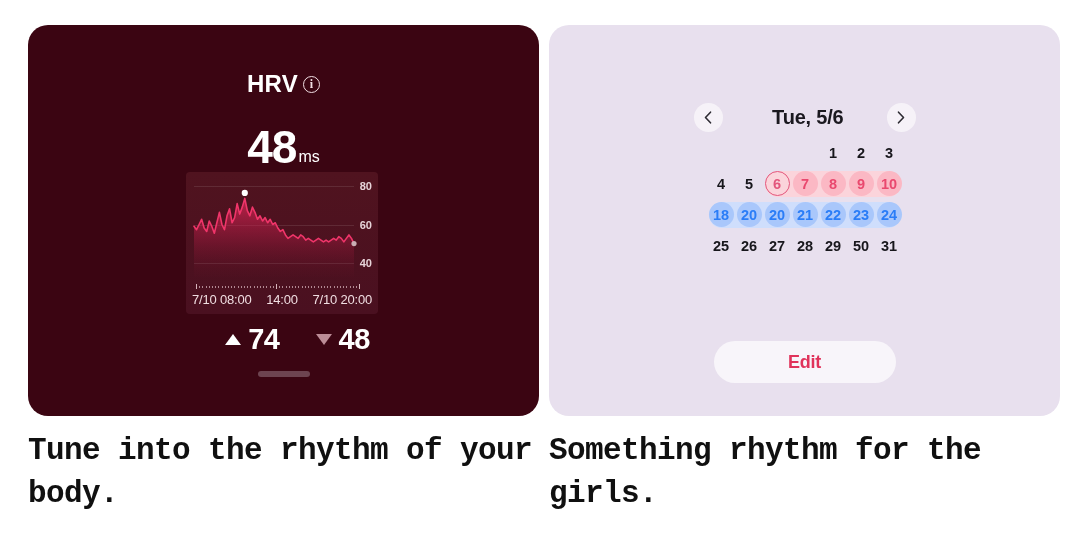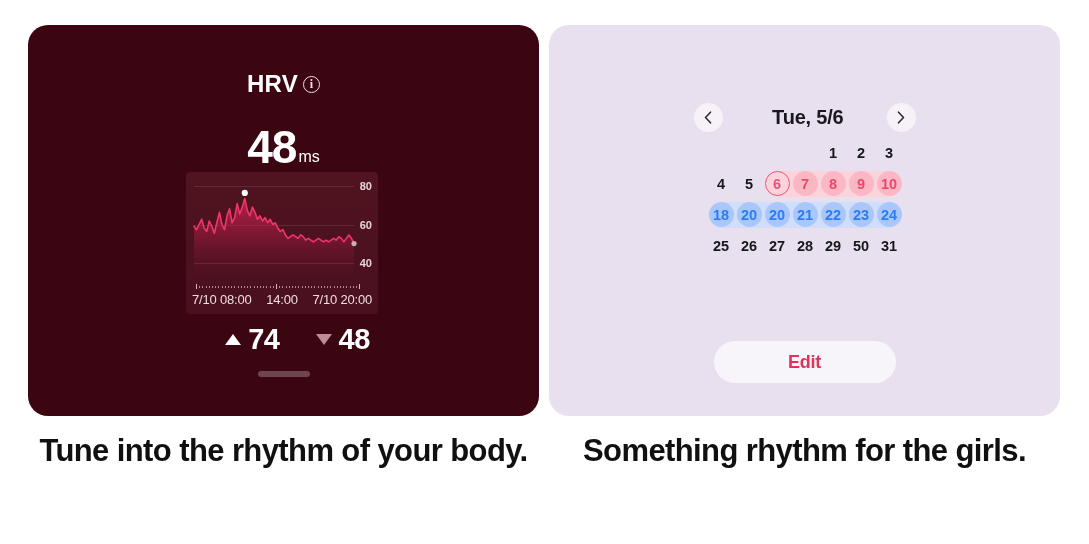--- a/index.html
+++ b/index.html
@@ -20,23 +20,23 @@
     position:absolute; top:25px; left:0;
     width:511px; height:391px;
     border-radius:20px;
     overflow:hidden;
   }
   .card.dark{ background:#3b0512; }
   .card.lilac{ background:#e8e0ee; }
 
   .caption{
     position:absolute; top:430px; left:0; width:511px;
-    text-align:center;
+    text-align:left;
     font-size:31px; font-weight:bold; color:#101010;
-    line-height:1.38; letter-spacing:-0.6px;
+    line-height:1.38; letter-spacing:-0.6px;font-family:Liberation Mono, monospace;
   }
 
   
   .hrv-inner{ position:relative; width:100%; height:100%; }
 
   .hrv-title-row{
     position:absolute; left:0; top:45px; width:100%;
     display:flex; align-items:center; justify-content:center; gap:5px;
   }
   .hrv-title{

